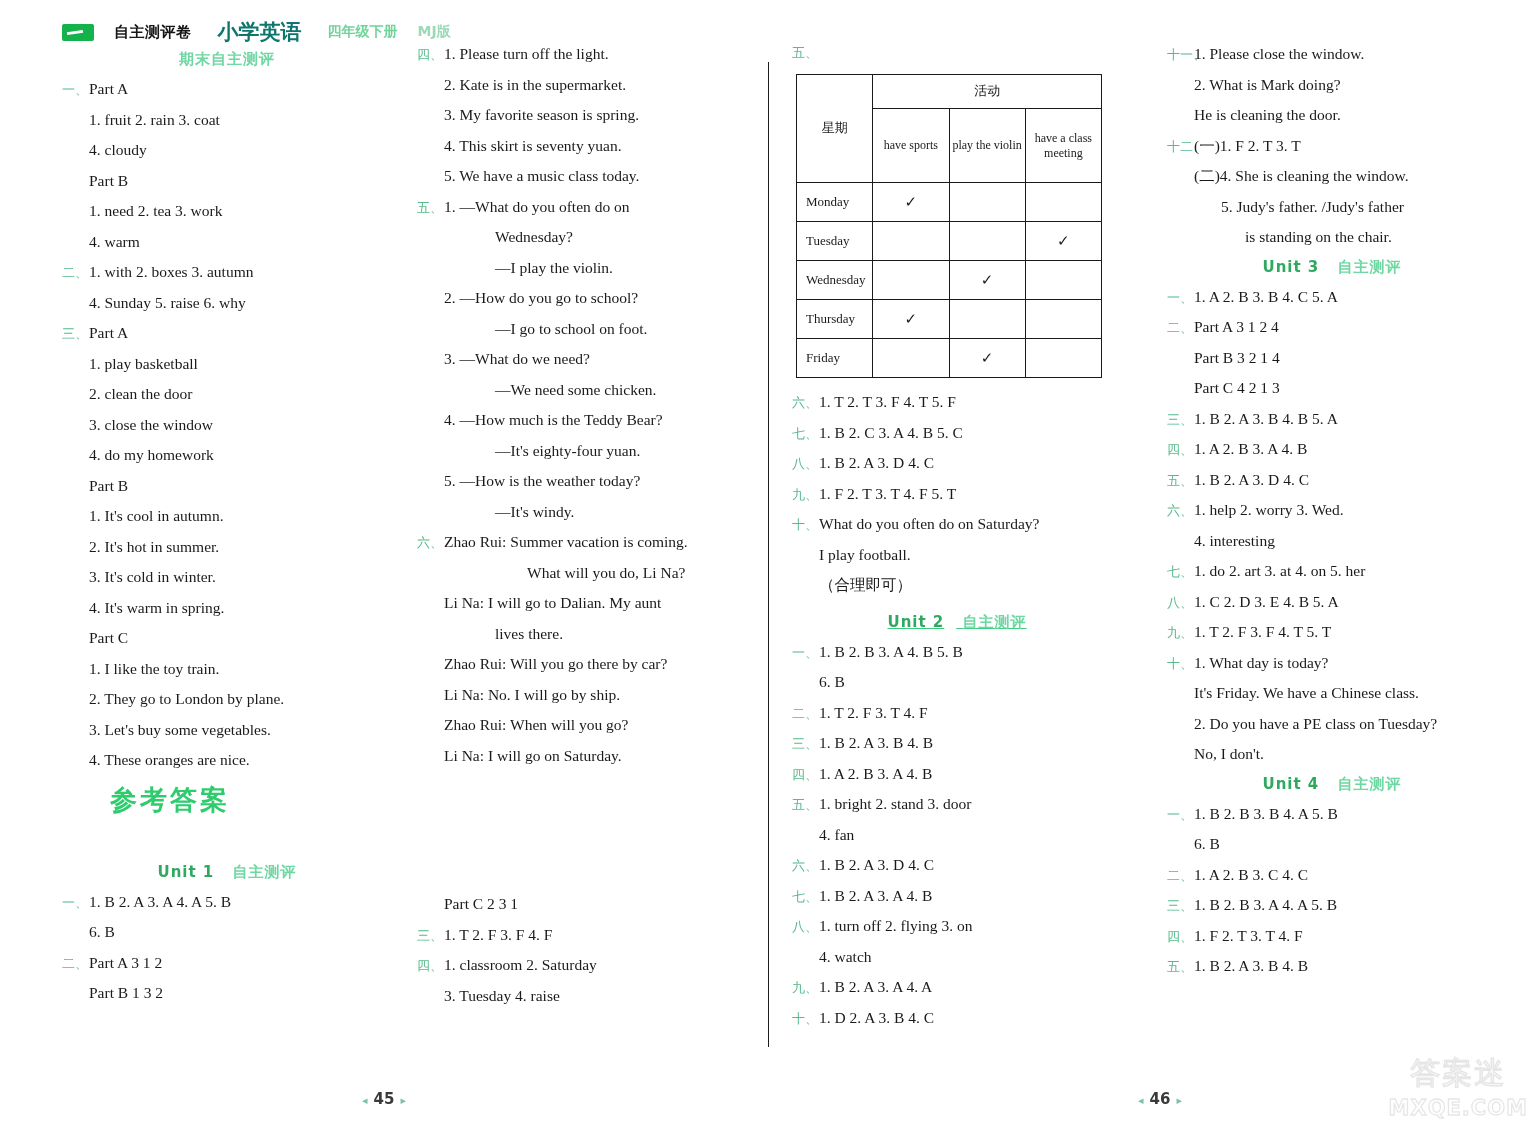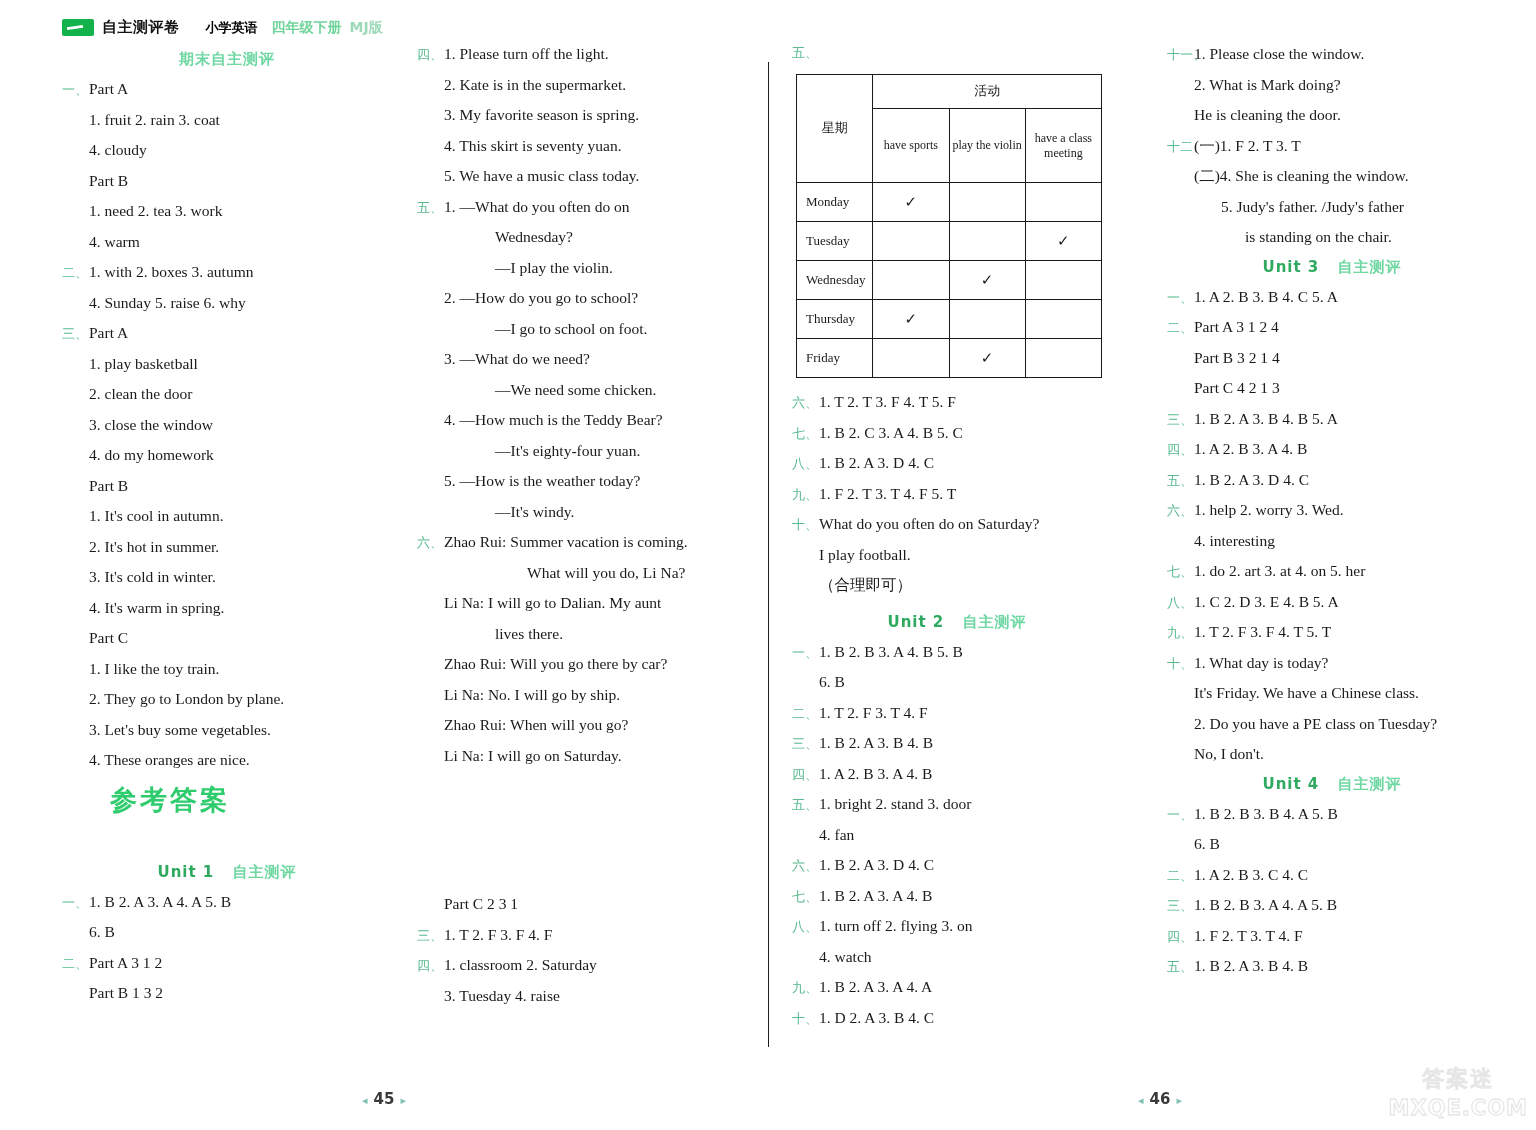--- a/index.html
+++ b/index.html
@@ -13,21 +13,21 @@
     font-family: "Liberation Serif", serif;
     color: #1a1a1a;
     overflow: hidden;
   }
 
   
   #masthead {
     position: absolute;
     left: 62px; top: 18px;
     display: flex; align-items: center;
-    gap: 8px;
+    gap: 20px;
     white-space: nowrap;
   }
   #masthead .logo-chip {
     display: inline-block;
     width: 32px; height: 17px;
     background: #14b24a;
     border-radius: 2px;
     position: relative;
   }
   #masthead .logo-chip::after {
@@ -41,23 +41,23 @@
   #masthead .mast-strong {
     font-family: "DejaVu Sans", sans-serif;
     font-weight: bold;
     font-size: 15px;
     letter-spacing: .5px;
     color: #151515;
   }
   #masthead .mast-mid {
     font-family: "DejaVu Sans", sans-serif;
     font-weight: bold;
-    font-size: 13px;
-    color: #000000;
-    margin-left: 18px;
+    font-size: 21px;
+    color: #0f766e;
+    margin-left: 6px;
   }
   #masthead .mast-green {
     font-family: "DejaVu Sans", sans-serif;
     font-weight: bold;
     font-size: 14px;
     color: #6fd39a;
     margin-left: 6px;
   }
   #masthead .mast-green2 {
     font-family: "DejaVu Sans", sans-serif;
@@ -188,21 +188,21 @@
   #watermark {
     position: absolute;
     right: 8px; bottom: 10px;
     text-align: center;
     opacity: .5;
     pointer-events: none;
   }
   #watermark .wm-cn {
     font-family: "DejaVu Sans", sans-serif;
     font-weight: normal;
-    font-size: 22px;
+    font-size: 30px;
     letter-spacing: 2px;
     color: #ffffff;
     -webkit-text-stroke: 1.5px #cfcfcf;
     text-shadow: 0 0 1px #bbb;
   }
   #watermark .wm-en {
     font-family: "DejaVu Sans", sans-serif;
     font-weight: bold;
     font-size: 21px;
     letter-spacing: 1px;
@@ -504,21 +504,21 @@
           <span class="body txt">What do you often do on Saturday?</span>
         </div>
         <div class="ln indent1">
           <span class="body txt">I play football.</span>
         </div>
         <div class="ln indent1">
           <span class="body txt">（合理即可）</span>
         </div>
       </div>
 
-    <div class="banner" style="margin-top:22px;">
+    <div class="banner" style="margin-top:22px;text-decoration:underline;">
       <span class="unit-part">Unit 2</span>
       <span class="cn-part">自主测评</span>
     </div>
     <div>
         <div class="ln">
           <span class="marker">一、</span>
           <span class="body txt">1. B   2. B   3. A   4. B   5. B</span>
         </div>
         <div class="ln indent1">
           <span class="body txt">6. B</span>

